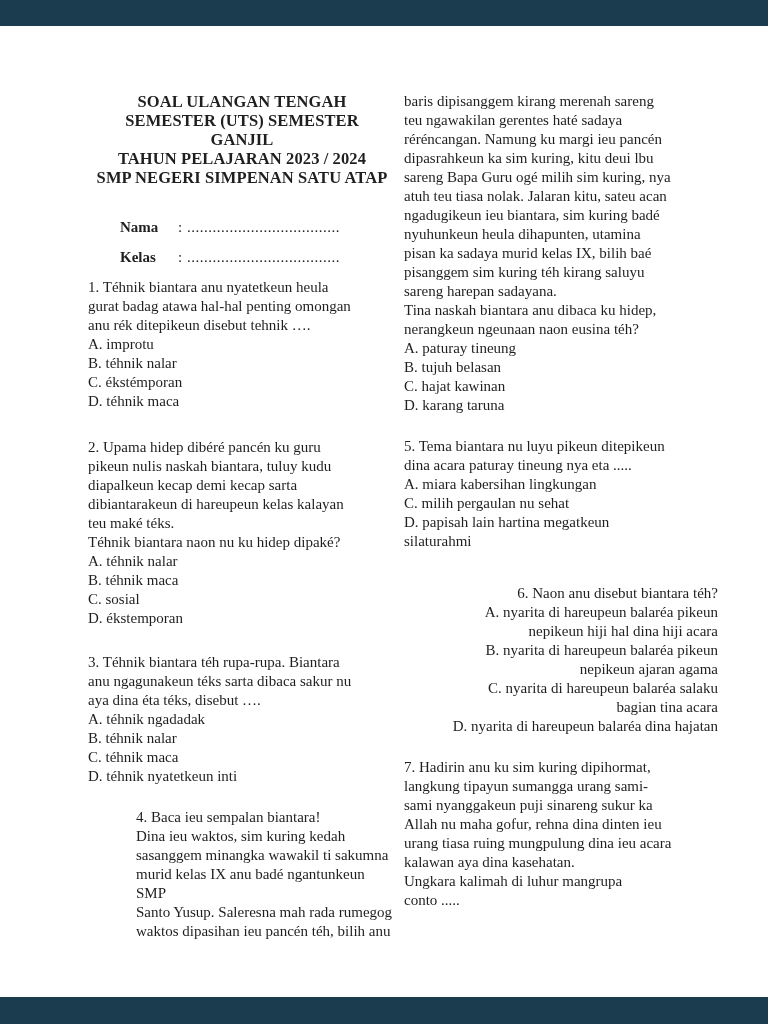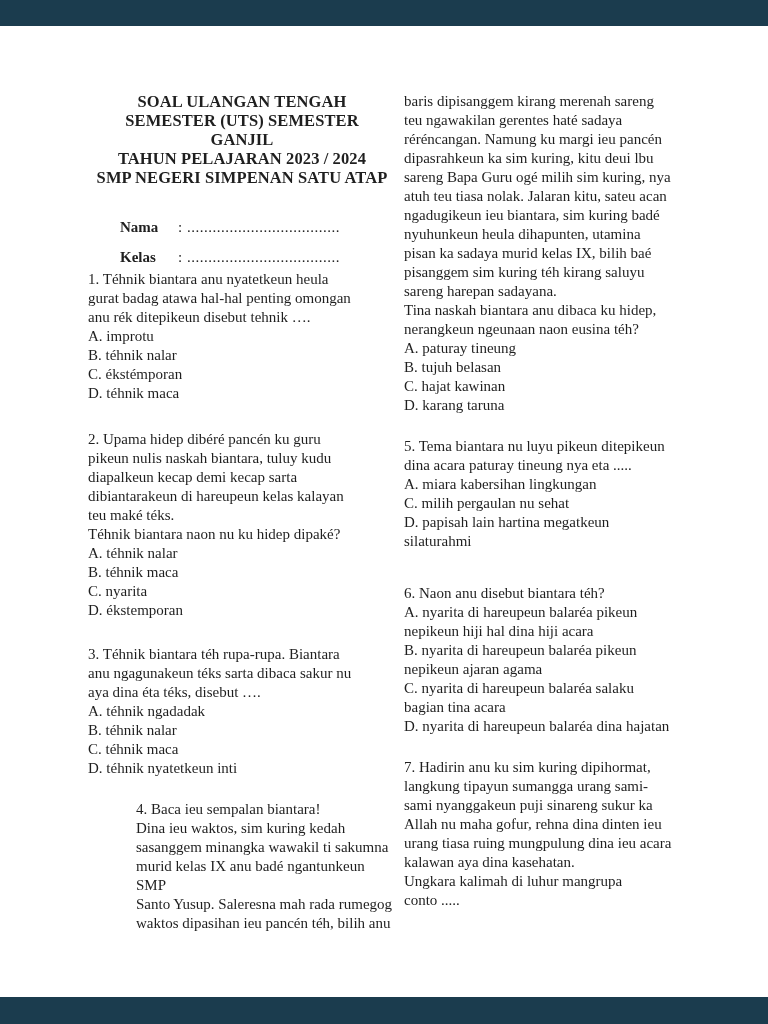--- a/index.html
+++ b/index.html
@@ -58,26 +58,26 @@
   .field-label {
     display: inline-block;
     width: 58px;
     font-weight: bold;
     margin-left: 32px;
   }
   .field-dots { letter-spacing: 0.5px; }
 
   .q-text, .q-option { white-space: pre-wrap; }
 
-  .q1 { margin-top: 3px; }
+  .q1 { margin-top: 11px; }
   .q2 { margin-top: 27px; }
   .q3 { margin-top: 25px; }
   .q4 { margin-top: 22px; margin-left: 48px; }
   .q5 { margin-top: 22px; }
-  .q6 { margin-top: 33px; }
+  .q6 { margin-top: 33px; text-align: right; }
   .q7 { margin-top: 22px; }
 </style>
 </head>
 <body>
 
 <div class="viewport">
 
   <div class="chrome-bar top"></div>
 
   <div class="doc-page">
@@ -110,21 +110,21 @@
 
       <div class="question q2">
         <div class="q-text">2. Upama hidep dibéré pancén ku guru
 pikeun nulis naskah biantara, tuluy kudu
 diapalkeun kecap demi kecap sarta
 dibiantarakeun di hareupeun kelas kalayan
 teu maké téks.
 Téhnik biantara naon nu ku hidep dipaké?</div>
         <div class="q-option">A. téhnik nalar</div>
         <div class="q-option">B. téhnik maca</div>
-        <div class="q-option">C. nyarita</div>
+        <div class="q-option">C. sosial</div>
         <div class="q-option">D. ékstemporan</div>
       </div>
 
       <div class="question q3">
         <div class="q-text">3. Téhnik biantara téh rupa-rupa. Biantara
 anu ngagunakeun téks sarta dibaca sakur nu
 aya dina éta téks, disebut ….</div>
         <div class="q-option">A. téhnik ngadadak</div>
         <div class="q-option">B. téhnik nalar</div>
         <div class="q-option">C. téhnik maca</div>

